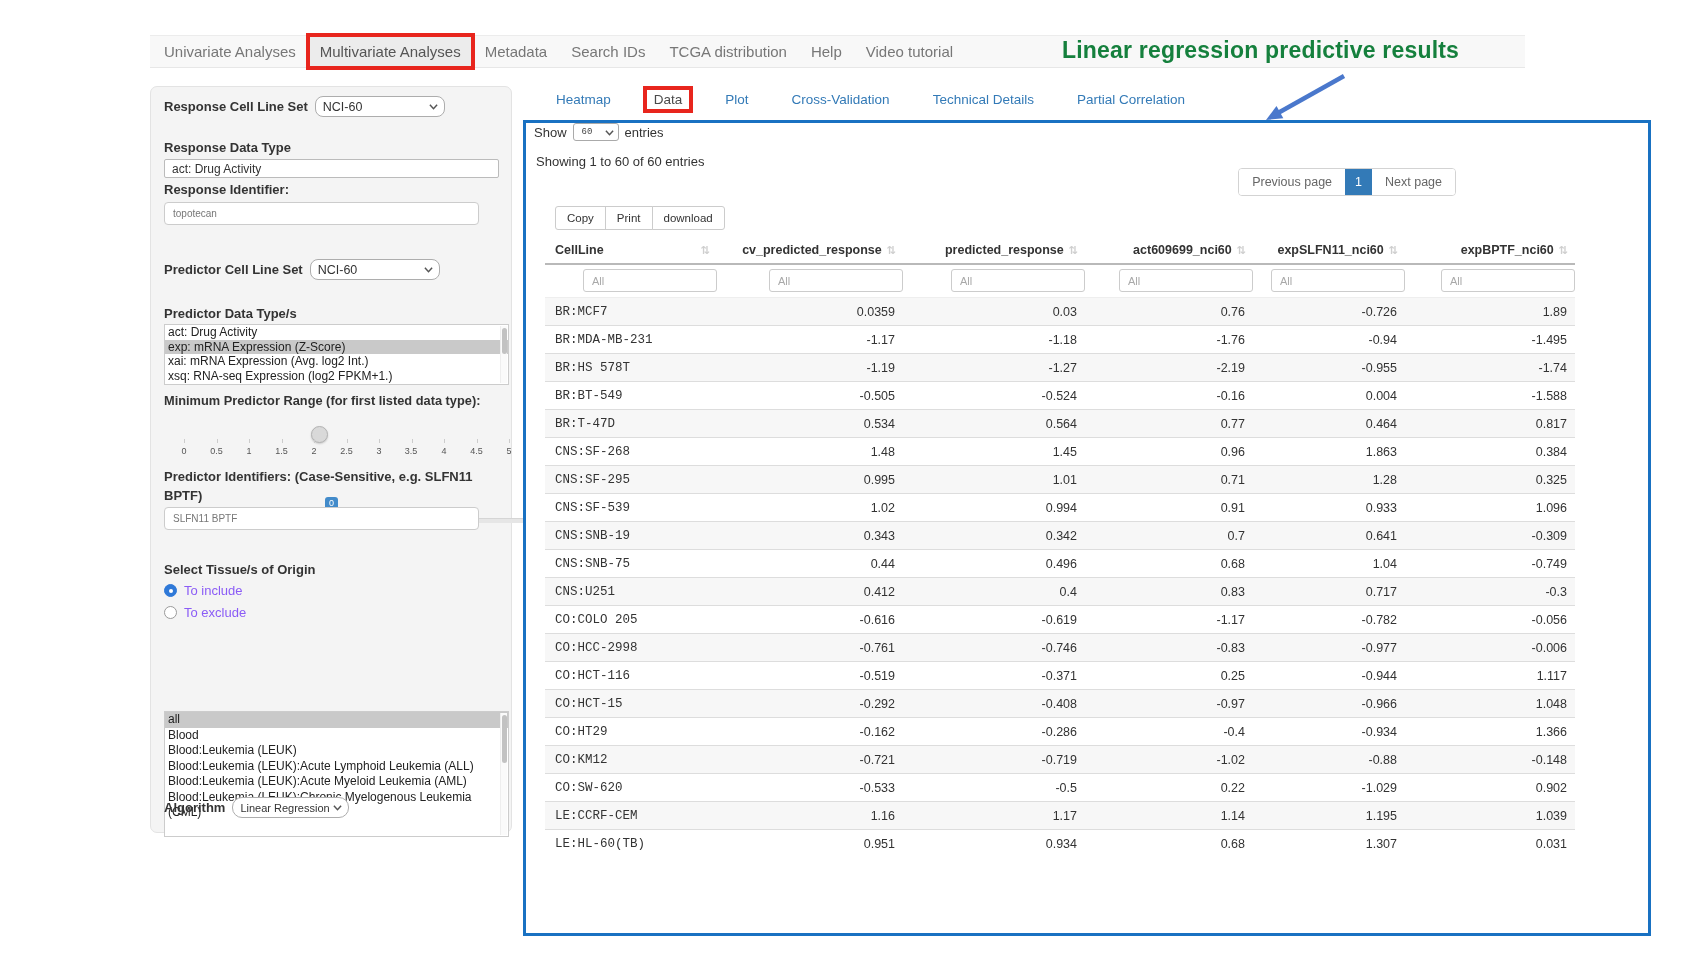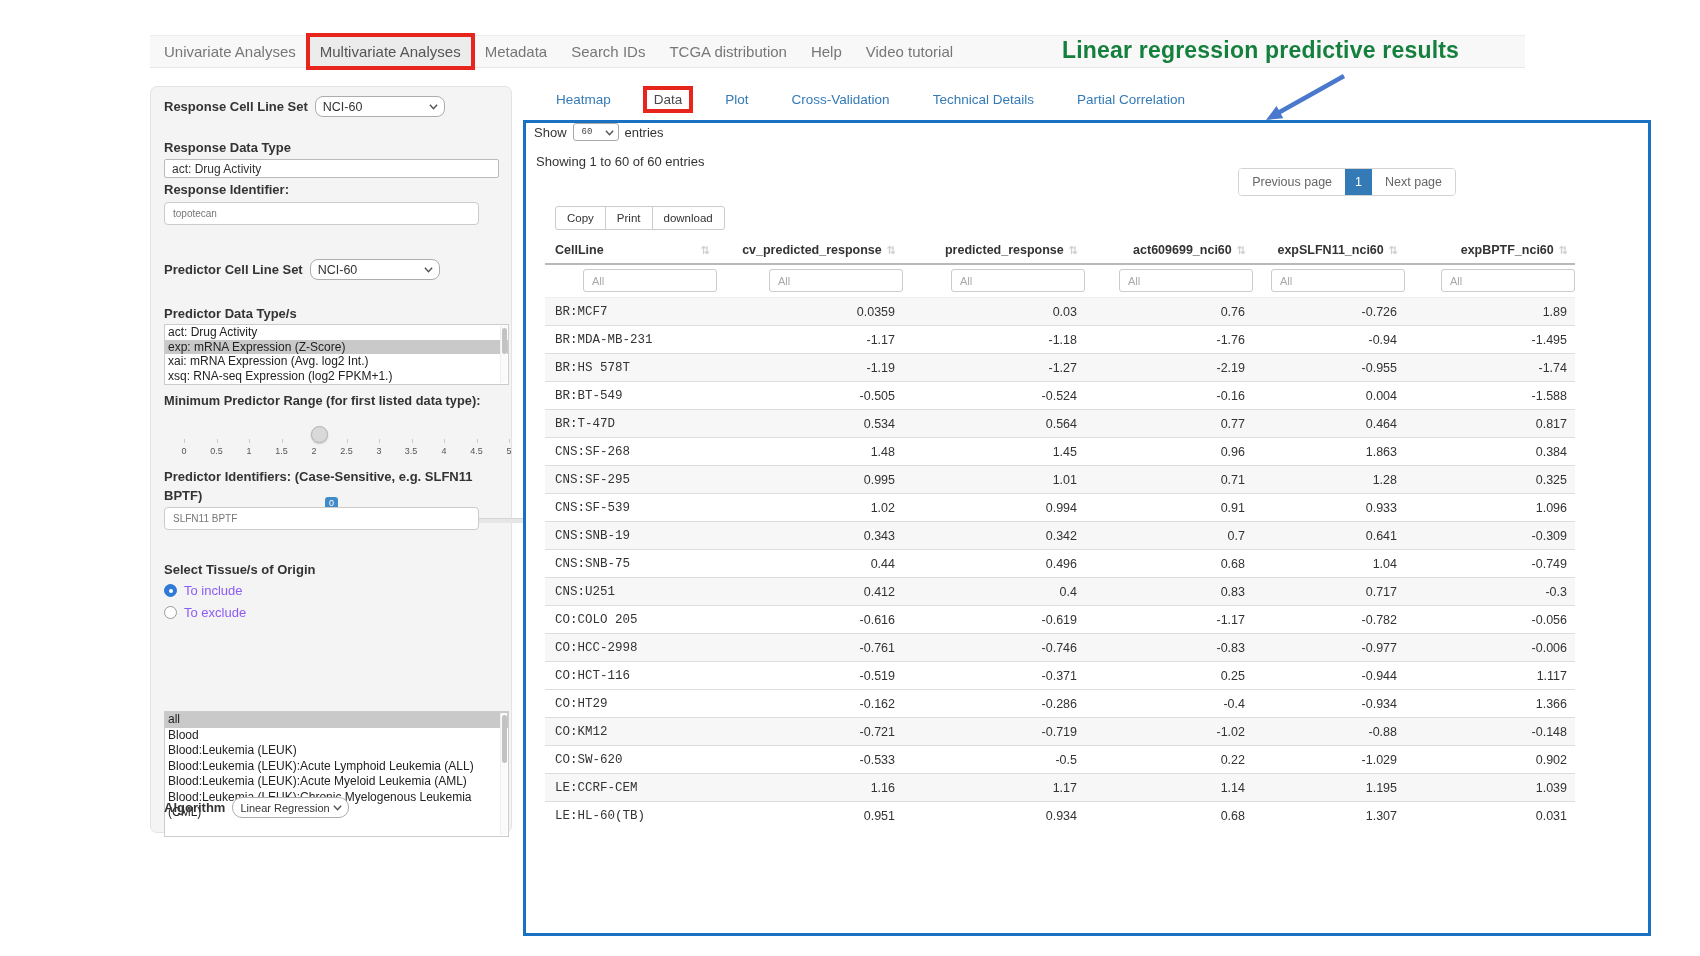--- a/index.html
+++ b/index.html
@@ -491,20 +491,28 @@
             <td>-0.006</td>
           </tr>
           <tr class="even">
             <td class="cellline">CO:HCT-116</td>
             <td>-0.519</td>
             <td>-0.371</td>
             <td>0.25</td>
             <td>-0.944</td>
             <td>1.117</td>
           </tr>
+          <tr class="odd">
+            <td class="cellline">CO:HCT-15</td>
+            <td>-0.292</td>
+            <td>-0.408</td>
+            <td>-0.97</td>
+            <td>-0.966</td>
+            <td>1.048</td>
+          </tr>
           <tr class="even">
             <td class="cellline">CO:HT29</td>
             <td>-0.162</td>
             <td>-0.286</td>
             <td>-0.4</td>
             <td>-0.934</td>
             <td>1.366</td>
           </tr>
           <tr class="odd">
             <td class="cellline">CO:KM12</td>

